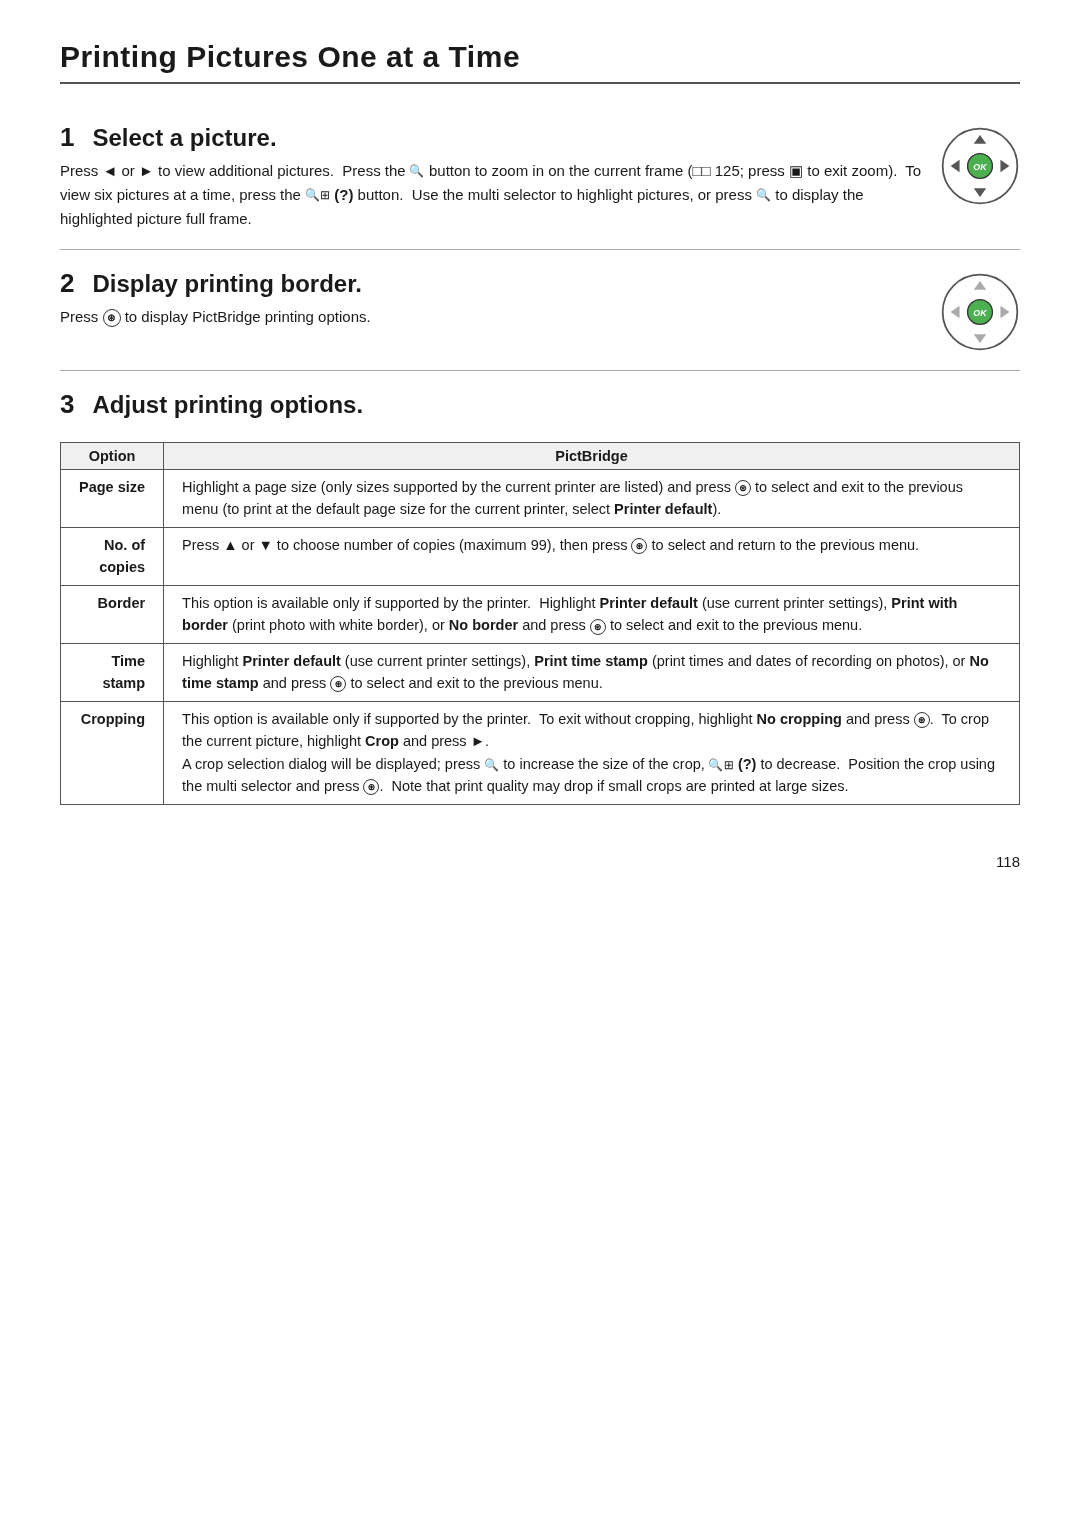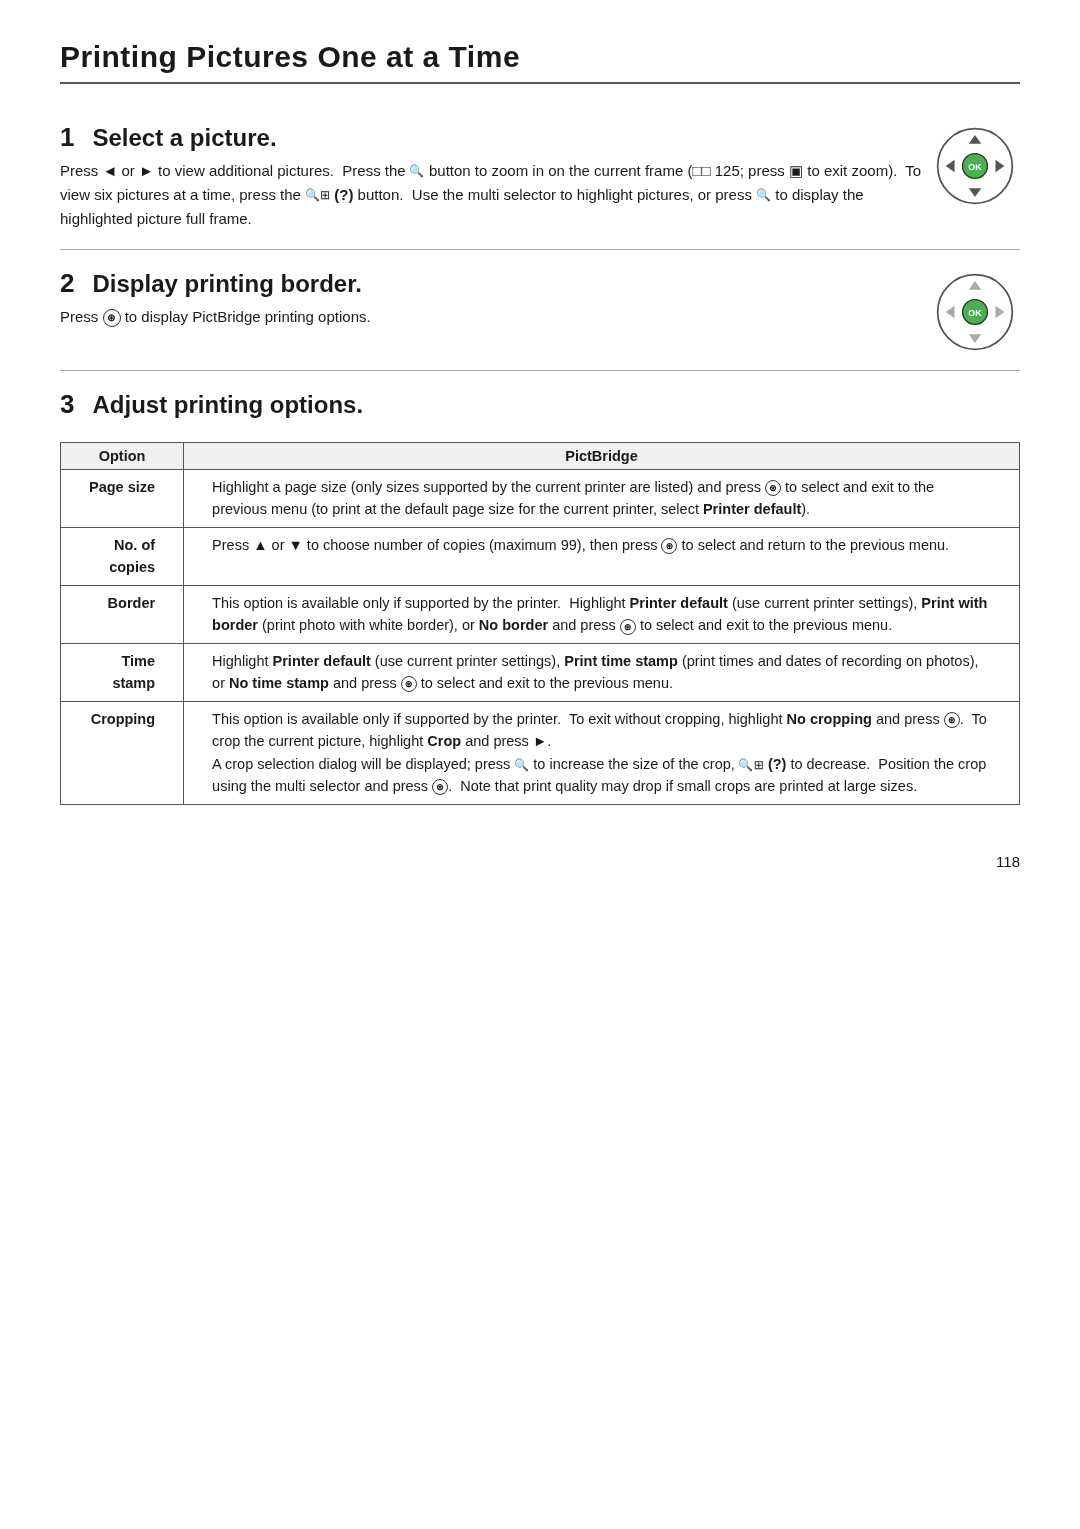--- a/index.html
+++ b/index.html
@@ -56,22 +56,23 @@
       font-size: 15px;
       line-height: 1.6;
       padding-left: 0px;
     }
 
     .section-image {
       width: 90px;
       flex-shrink: 0;
       display: flex;
       align-items: center;
-      justify-content: center;
+      justify-content: flex-end;
       margin-top: 4px;
+      font-style: italic;
     }
 
     
     .dpad {
       width: 80px;
       height: 80px;
     }
 
     
     .options-table {
@@ -84,21 +85,21 @@
     .options-table th {
       border: 1.5px solid #555;
       padding: 5px 10px;
       font-weight: bold;
       text-align: center;
       background: #f0f0f0;
     }
 
     .options-table td {
       border: 1.5px solid #555;
-      padding: 6px 28px;
+      padding: 6px 18px;
       vertical-align: top;
       line-height: 1.55;
     }
 
     .options-table .opt-name {
       text-align: right;
       font-weight: bold;
       white-space: nowrap;
       width: 80px;
     }

